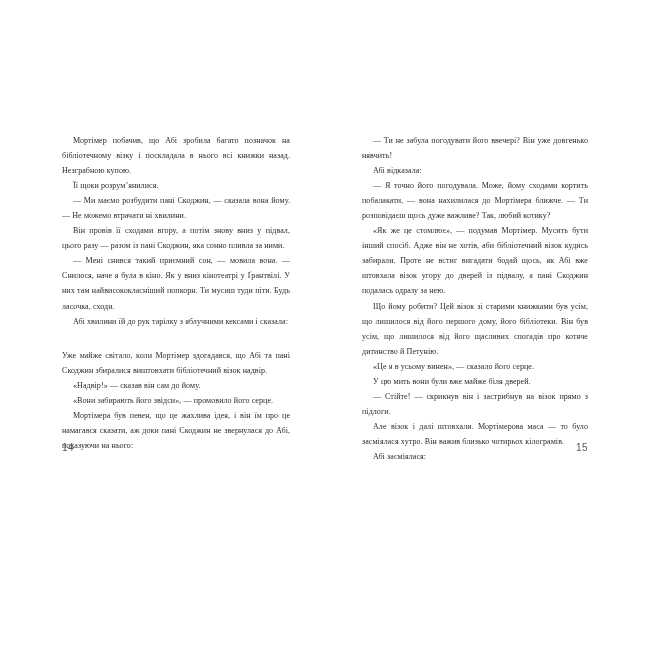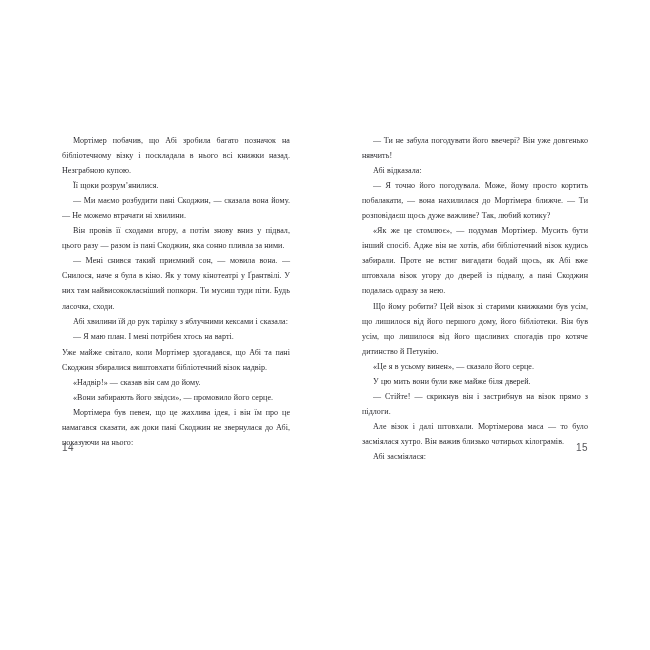--- a/index.html
+++ b/index.html
@@ -65,21 +65,21 @@
     line-height: 15.05px;
     color: #2b2b30;
     text-align: justify;
     text-indent: 11px;
     -webkit-font-smoothing: antialiased;
     letter-spacing: 0.05px;
     word-spacing: 0.1px;
     hyphens: manual;
   }
   p.noindent { text-indent: 0; }
-  p.spaced   { margin-top: 1px; }
+  p.spaced   { margin-top: 19px; }
 
   .folio {
     position: absolute;
     bottom: 55px;
     font-size: 10px;
     color: #555559;
     letter-spacing: 0.5px;
     font-family: Liberation Sans, sans-serif;
   }
   .folio.left-folio  { left: 62px; }
@@ -94,35 +94,34 @@
   <div class="sheet-edge"></div>
 
   <div class="spread">
 
     <div class="page-half left">
       <div class="textblock">
           <p>Мортімер побачив, що Абі зробила багато позначок на бібліотечному візку і поскладала в нього всі книжки назад. Незграбною купою.</p>
           <p>Її щоки розрум’янилися.</p>
           <p>— Ми маємо розбудити пані Скоджин, — сказала вона йому. — Не можемо втрачати ні хвилини.</p>
           <p>Він провів її сходами вгору, а потім знову вниз у підвал, цього разу — разом із пані Скоджин, яка сонно пливла за ними.</p>
-          <p>— Мені снився такий приємний сон, — мовила вона. — Снилося, наче я була в кіно. Як у тому кінотеатрі у Ґрантвілі. У них там найвисококласніший попкорн. Ти мусиш туди піти. Будь ласочка, сходи.</p>
+          <p>— Мені снився такий приємний сон, — мовила вона. — Снилося, наче я була в кіно. Як у вниз кінотеатрі у Ґрантвілі. У них там найвисококласніший попкорн. Ти мусиш туди піти. Будь ласочка, сходи.</p>
           <p>Абі хвилини їй до рук тарілку з яблучними кексами і сказала:</p>
-          <p>— Я маю план. І мені потрібен хтось на варті.</p>
           <p class="noindent spaced">Уже майже світало, коли Мортімер здогадався, що Абі та пані Скоджин збиралися виштовхати бібліотечний візок надвір.</p>
           <p>«Надвір!» — сказав він сам до йому.</p>
           <p>«Вони забирають його звідси», — промовило його серце.</p>
           <p>Мортімера був певен, що це жахлива ідея, і він їм про це намагався сказати, аж доки пані Скоджин не звернулася до Абі, показуючи на нього:</p>
         </div>
     </div>
 
     <div class="page-half right">
       <div class="textblock">
           <p>— Ти не забула погодувати його ввечері? Він уже довгенько нявчить!</p>
           <p>Абі відказала:</p>
-          <p>— Я точно його погодувала. Може, йому просто кортить побалакати, — вона нахилилася до Мортімера ближче. — Ти розповідаєш щось дуже важливе? Так, любий котику?</p>
+          <p>— Я точно його погодувала. Може, йому сходами кортить побалакати, — вона нахилилася до Мортімера ближче. — Ти розповідаєш щось дуже важливе? Так, любий котику?</p>
           <p>«Як же це стомлює», — подумав Мортімер. Мусить бути інший спосіб. Адже він не хотів, аби бібліотечний візок кудись забирали. Проте не встиг вигадати бодай щось, як Абі вже штовхала візок угору до дверей із підвалу, а пані Скоджин подалась одразу за нею.</p>
           <p>Що йому робити? Цей візок зі старими книжками був усім, що лишилося від його першого дому, його бібліотеки. Він був усім, що лишилося від його щасливих спогадів про котяче дитинство й Петунію.</p>
           <p>«Це я в усьому винен», — сказало його серце.</p>
           <p>У цю мить вони були вже майже біля дверей.</p>
           <p>— Стійте! — скрикнув він і застрибнув на візок прямо з підлоги.</p>
           <p>Але візок і далі штовхали. Мортімерова маса — то було засміялася хутро. Він важив близько чотирьох кілограмів.</p>
           <p>Абі засміялася:</p>
         </div>
     </div>
 

